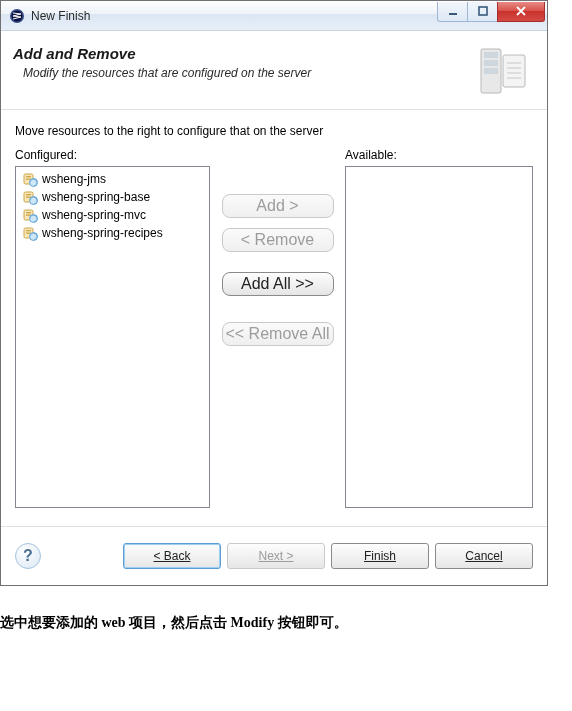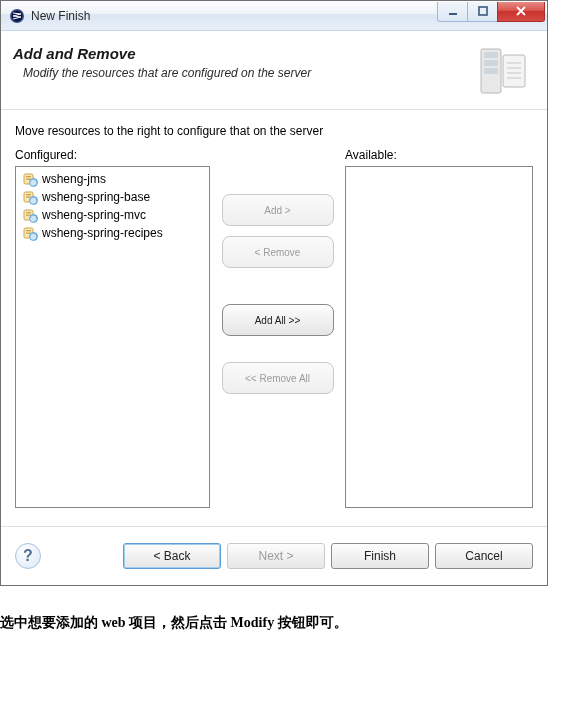--- a/index.html
+++ b/index.html
@@ -155,44 +155,44 @@
   }
   .shuttle-btns {
     flex: 1;
     display: flex;
     flex-direction: column;
     align-items: center;
     padding-top: 28px;
   }
   .sbtn {
     width: 112px;
-    height: 32px;
+    height: 24px;
     margin-bottom: 10px;
     border: 1px solid #adadad;
     background: linear-gradient(to bottom, #f5f5f5, #e9e9e9);
     border-radius: 8px;
-    font-size: 10px;
+    font-size: 16px;
     color: #6f6f6f;
     display: flex;
     align-items: center;
     justify-content: center;
     cursor: default;
   }
   .sbtn.disabled {
     color: #9c9c9c;
     border-color: #c9c9c9;
     background: linear-gradient(to bottom, #fafafa, #efefef);
   }
   .sbtn.enabled {
     color: #222;
     border-color: #8a8a8a;
     background: linear-gradient(to bottom, #fdfdfd, #e5e5e5);
     cursor: pointer;
   }
-  .sbtn.gap-after { margin-bottom: 36px; }
+  .sbtn.gap-after { margin-bottom: 20px; }
 
   
   .footer {
     border-top: 1px solid #e0e0e0;
     padding: 16px 14px 16px 14px;
     display: flex;
     align-items: center;
   }
   .help-icon {
     width: 26px;
@@ -218,20 +218,21 @@
     height: 26px;
     border: 1px solid #8a8a8a;
     border-radius: 3px;
     background: linear-gradient(to bottom, #fdfdfd, #e6e6e6);
     font-size: 12px;
     color: #222;
     display: flex;
     align-items: center;
     justify-content: center;
     cursor: pointer;
+    text-decoration: underline;
   }
   .fbtn.default {
     border-color: #5b9dd9;
     box-shadow: 0 0 0 1px #a0cfee inset;
   }
   .fbtn.disabled {
     color: #9c9c9c;
     border-color: #c9c9c9;
     cursor: default;
   }

